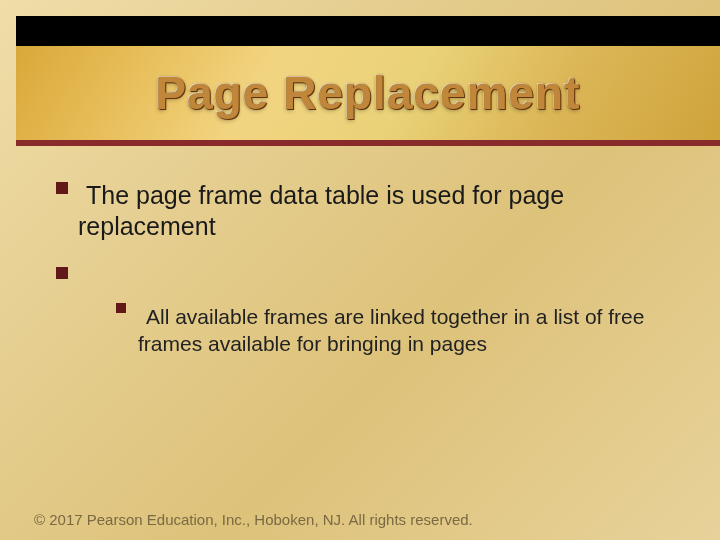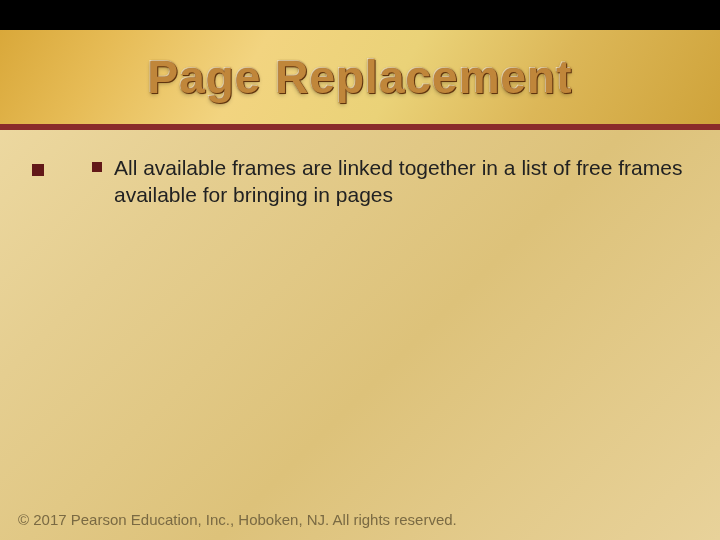--- a/index.html
+++ b/index.html
@@ -1,15 +1,15 @@
 <!DOCTYPE html>
 <html><head>
 <meta charset="utf-8">
 <style>
-  * { margin: 0; padding: 0; box-sizing: border-box; }
+  * { margin: 0; padding: 8px; box-sizing: border-box; }
   html, body { width: 720px; height: 540px; overflow: hidden; }
   body {
     font-family: Arial, Helvetica, sans-serif;
     background: #e8d4a0;
     background: linear-gradient(135deg, #f0dda8 0%, #e5ce90 30%, #ddc27a 60%, #e8d29a 100%);
     position: relative;
   }
   .topbar {
     height: 30px;
     background: #000;
@@ -49,21 +49,21 @@
   }
   ul.main > li::before {
     content: "";
     position: absolute;
     left: 4px;
     top: 10px;
     width: 12px;
     height: 12px;
     background: #621818;
   }
-  ul.sub { list-style: none; margin-top: 6px; padding-left: 36px; }
+  ul.sub { list-style: none; margin-top: 22px; padding-left: 36px; }
   ul.sub > li {
     position: relative;
     padding-left: 24px;
     font-size: 21px;
     line-height: 1.3;
     margin-bottom: 16px;
     color: #222;
   }
   ul.sub > li::before {
     content: "";
@@ -87,20 +87,23 @@
 
 <div class="topbar"></div>
 
 <div class="header">
   <h1>Page Replacement</h1>
 </div>
 
 <div class="content">
   <ul class="main">
     <li>
+      <span>The page frame data table is used for page replacement</span>
+    </li>
+    <li>
       <ul class="sub">
         <li>
           <span>All available frames are linked together in a list of free frames available for bringing in pages</span>
         </li>
       </ul>
     </li>
   </ul>
 </div>
 
 <div class="footer">© 2017 Pearson Education, Inc., Hoboken, NJ. All rights reserved.</div>

